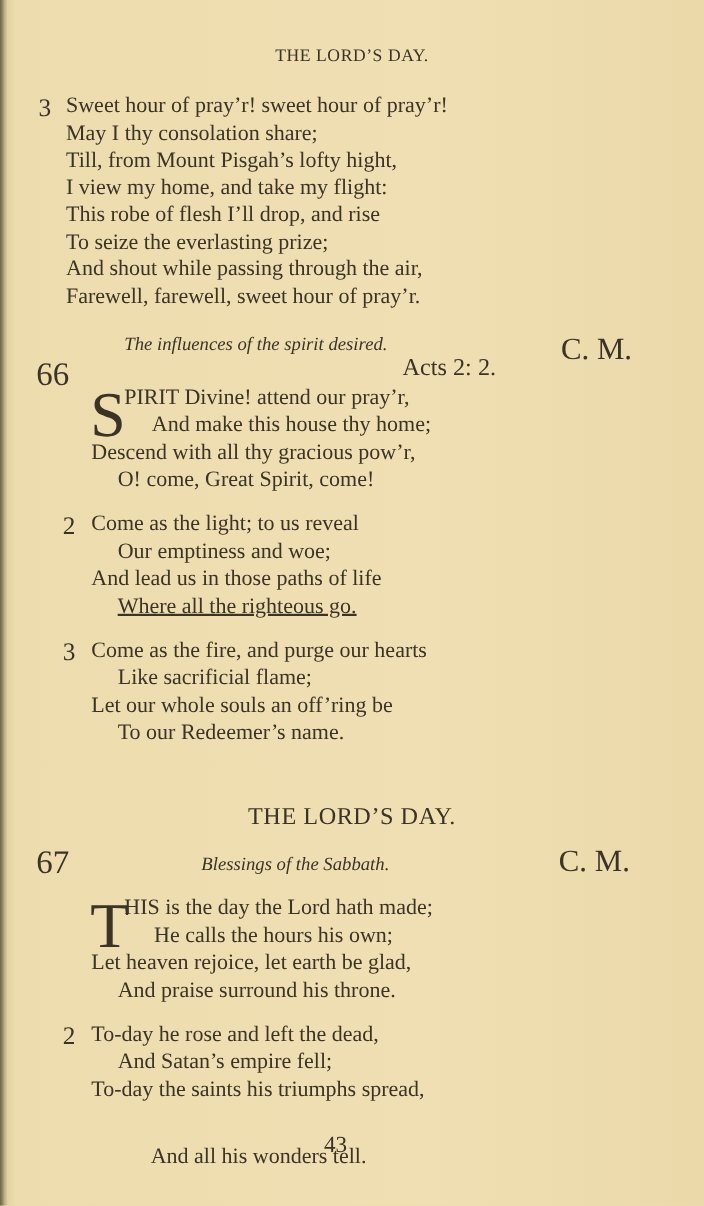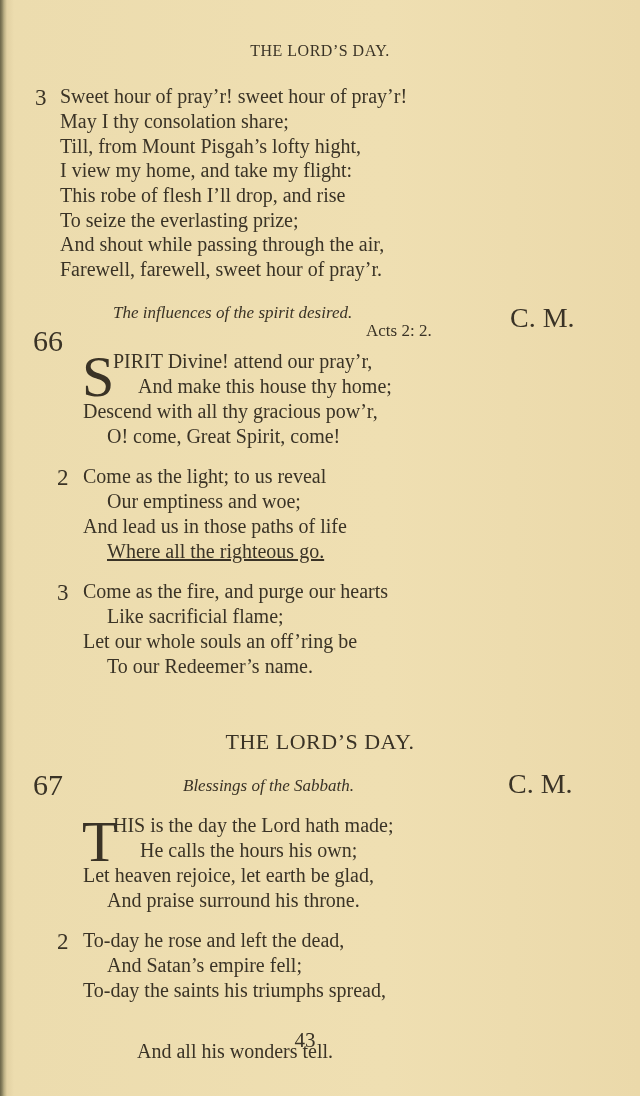--- a/index.html
+++ b/index.html
@@ -17,21 +17,21 @@
   .abs { position: absolute; white-space: nowrap; }
   .running-head {
     left: 0; width: 640px; top: 42px; text-align: center;
     font-size: 16px; letter-spacing: 0.5px; font-variant: small-caps;
   }
   .line { font-size: 20px; line-height: 24.6px; }
   .num { font-size: 23px; }
   .hymn-num { font-size: 30px; }
   .meter { font-size: 28px; }
   .subtitle { font-style: italic; font-size: 17px; }
-  .ref { font-size: 17px; }
+  .ref { font-size: 22px; }
   .section-title { font-size: 22px; letter-spacing: 0.5px; left: 0; width: 640px; text-align: center; }
   .dropcap { font-size: 58px; line-height: 50px; }
   .page-number { font-size: 21px; left: 0; width: 610px; text-align: center; }
 </style>
 </head>
 <body>
 
 <div class="page">
 
   <div class="abs running-head">THE LORD’S DAY.</div>

